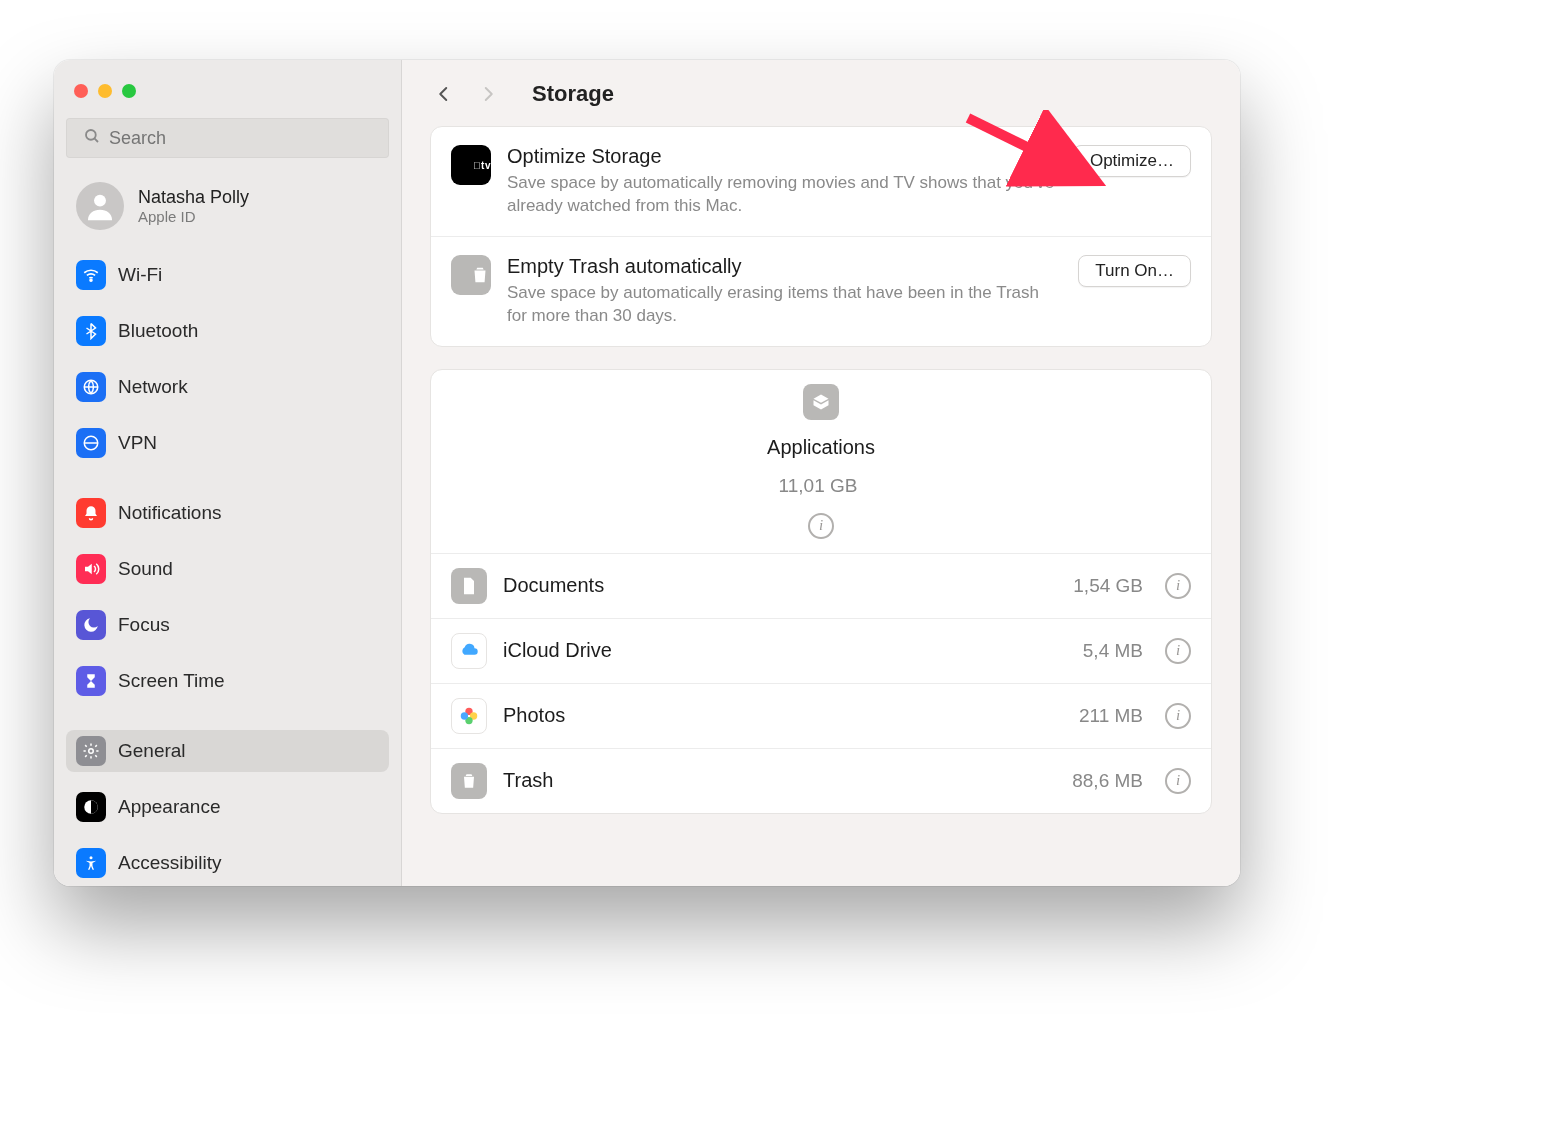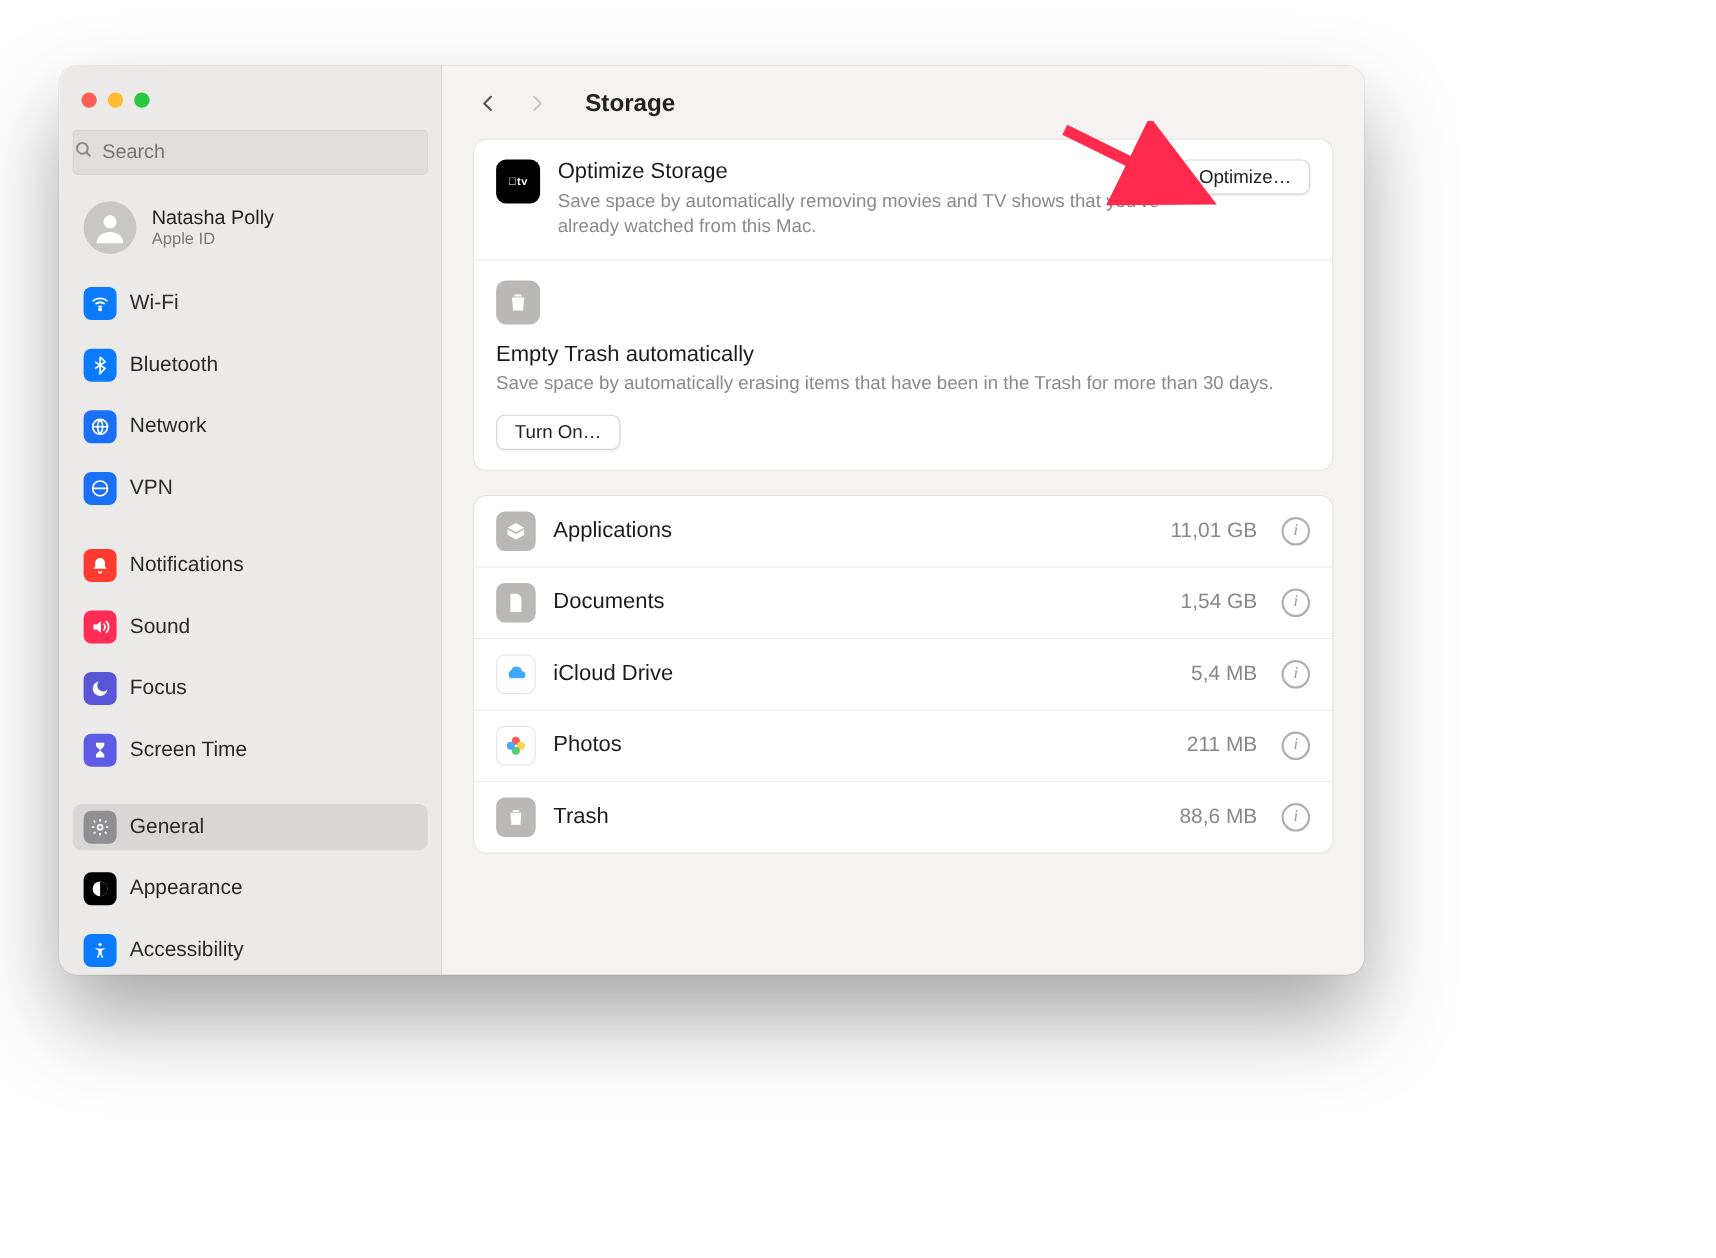--- a/index.html
+++ b/index.html
@@ -34,21 +34,21 @@
     overflow: hidden;
   }
   .traffic-lights { display: flex; gap: 10px; padding: 6px 8px 10px 8px; }
   .tl { width: 14px; height: 14px; border-radius: 50%; }
   .tl.red { background: #ff5f57; }
   .tl.yellow { background: #febc2e; }
   .tl.green { background: #28c840; }
   .search-wrap {
     display: flex; align-items: center; gap: 8px;
     background: #e0dedc; border-radius: 4px;
-    padding: 8px 0; color: #8a8a8a;
+    padding: 8px 16px; color: #8a8a8a;
     border: 1px solid rgba(0,0,0,.04);
   }
   .search-wrap input {
     border: none; background: transparent; outline: none;
     font-size: 18px; color: #555; width: 100%;
   }
   .account {
     display: flex; align-items: center; gap: 14px;
     padding: 14px 10px 8px 10px;
   }
@@ -102,43 +102,43 @@
     display: flex; flex-direction: column; gap: 22px;
   }
   .panel {
     background: #fff; border: 1px solid #e6e4e2; border-radius: 12px;
     overflow: hidden;
   }
   .recommend-row {
     display: flex; gap: 16px; padding: 18px 20px;
     align-items: flex-start;
   }
-  .recommend-row + .recommend-row { border-top: 1px solid #ececec; flex-direction: column; }
+  .recommend-row + .recommend-row { border-top: 1px solid #ececec; }
   .rec-icon {
     width: 40px; height: 40px; border-radius: 9px; flex-shrink: 0;
-    display: flex; align-items: center; justify-content: center; color: #fff;
+    display: flex; align-items: center; justify-content: flex-end; color: #fff;
   }
   .rec-icon.appletv { background: #000; font-size: 12px; font-weight: 700; letter-spacing: .5px; }
   .rec-icon.trash { background: #b9b8b6; }
   .rec-text { flex: 1; }
   .rec-title { font-size: 20px; font-weight: 500; color: #1c1c1c; margin-bottom: 4px; }
   .rec-desc { font-size: 17px; color: #8a8a8a; line-height: 1.35; }
   .pill-btn {
     background: #fff; border: 1px solid #d6d4d2; border-radius: 8px;
     padding: 5px 16px; font-size: 17px; color: #222;
     box-shadow: 0 1px 1px rgba(0,0,0,.05);
     white-space: nowrap;
   }
 
   .storage-row {
     display: flex; align-items: center; gap: 16px;
     padding: 14px 20px;
     border-top: 1px solid #ececec;
   }
-  .storage-row:first-child { border-top: none; }
+  .storage-row:first-child { border-top: none; flex-direction: column; }
   .st-icon {
     width: 36px; height: 36px; border-radius: 8px; flex-shrink: 0;
     display: flex; align-items: center; justify-content: center;
     background: #b9b8b6; color: #fff;
   }
   .st-icon.white { background: #fff; border: 1px solid #e6e4e2; }
   .st-label { flex: 1; font-size: 20px; color: #1c1c1c; }
   .st-size { font-size: 19px; color: #888; margin-right: 6px; }
   .info-btn {
     width: 26px; height: 26px; border-radius: 50%;

